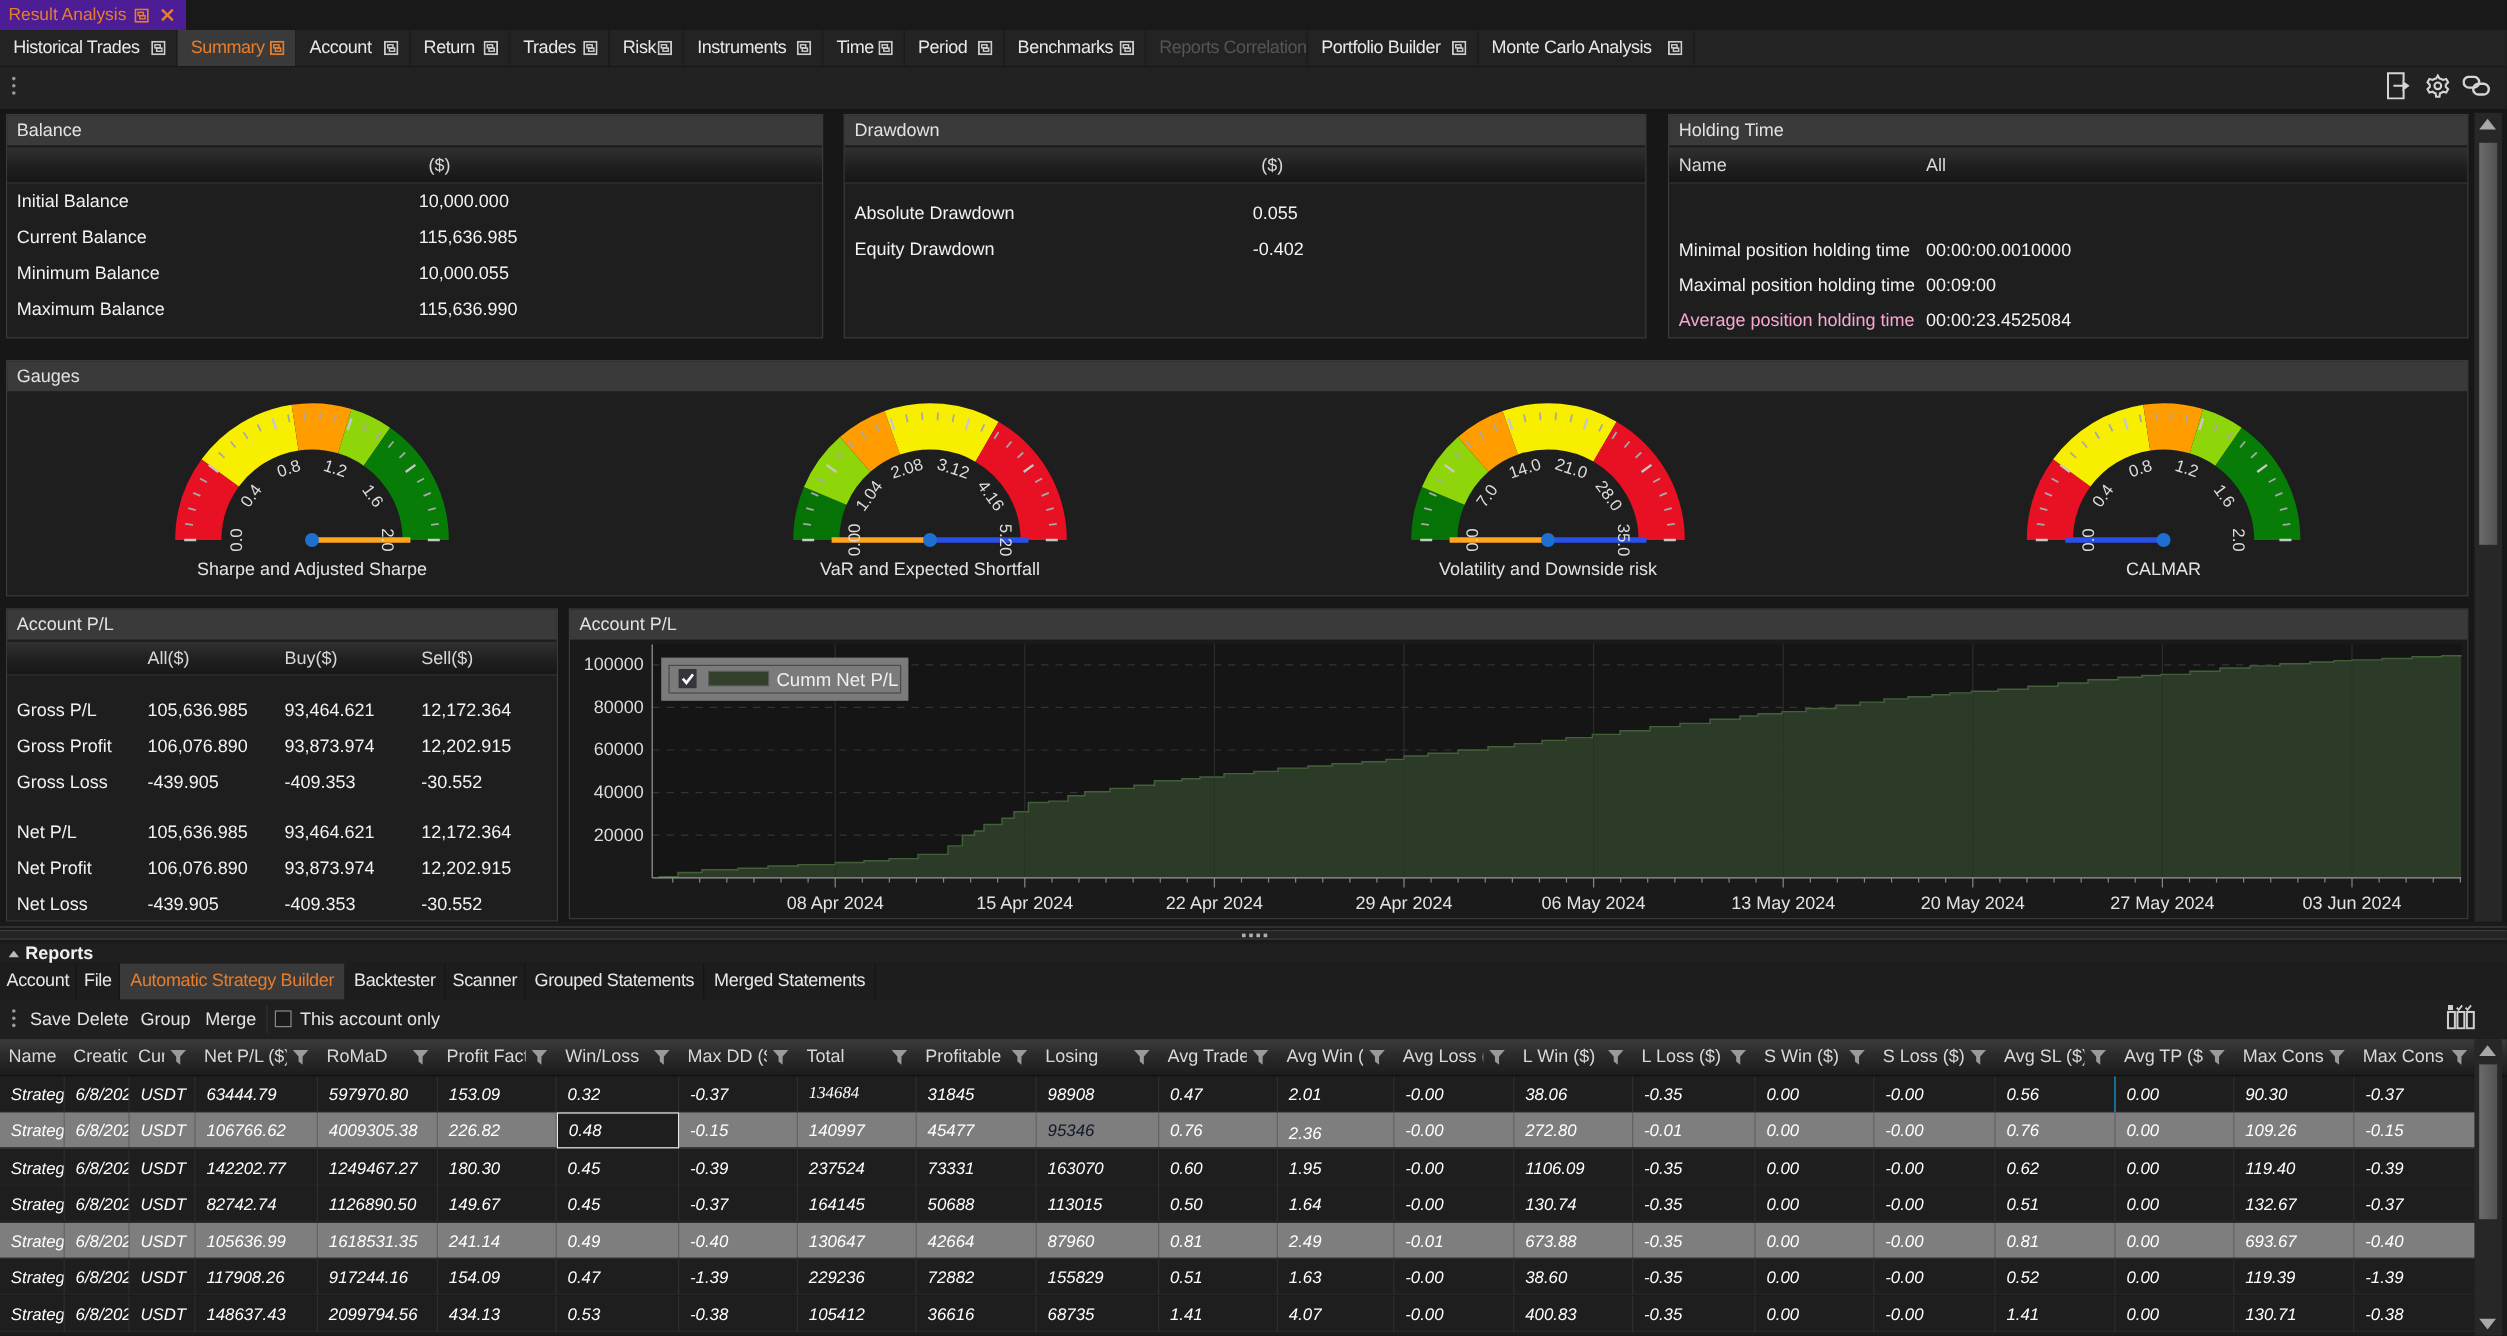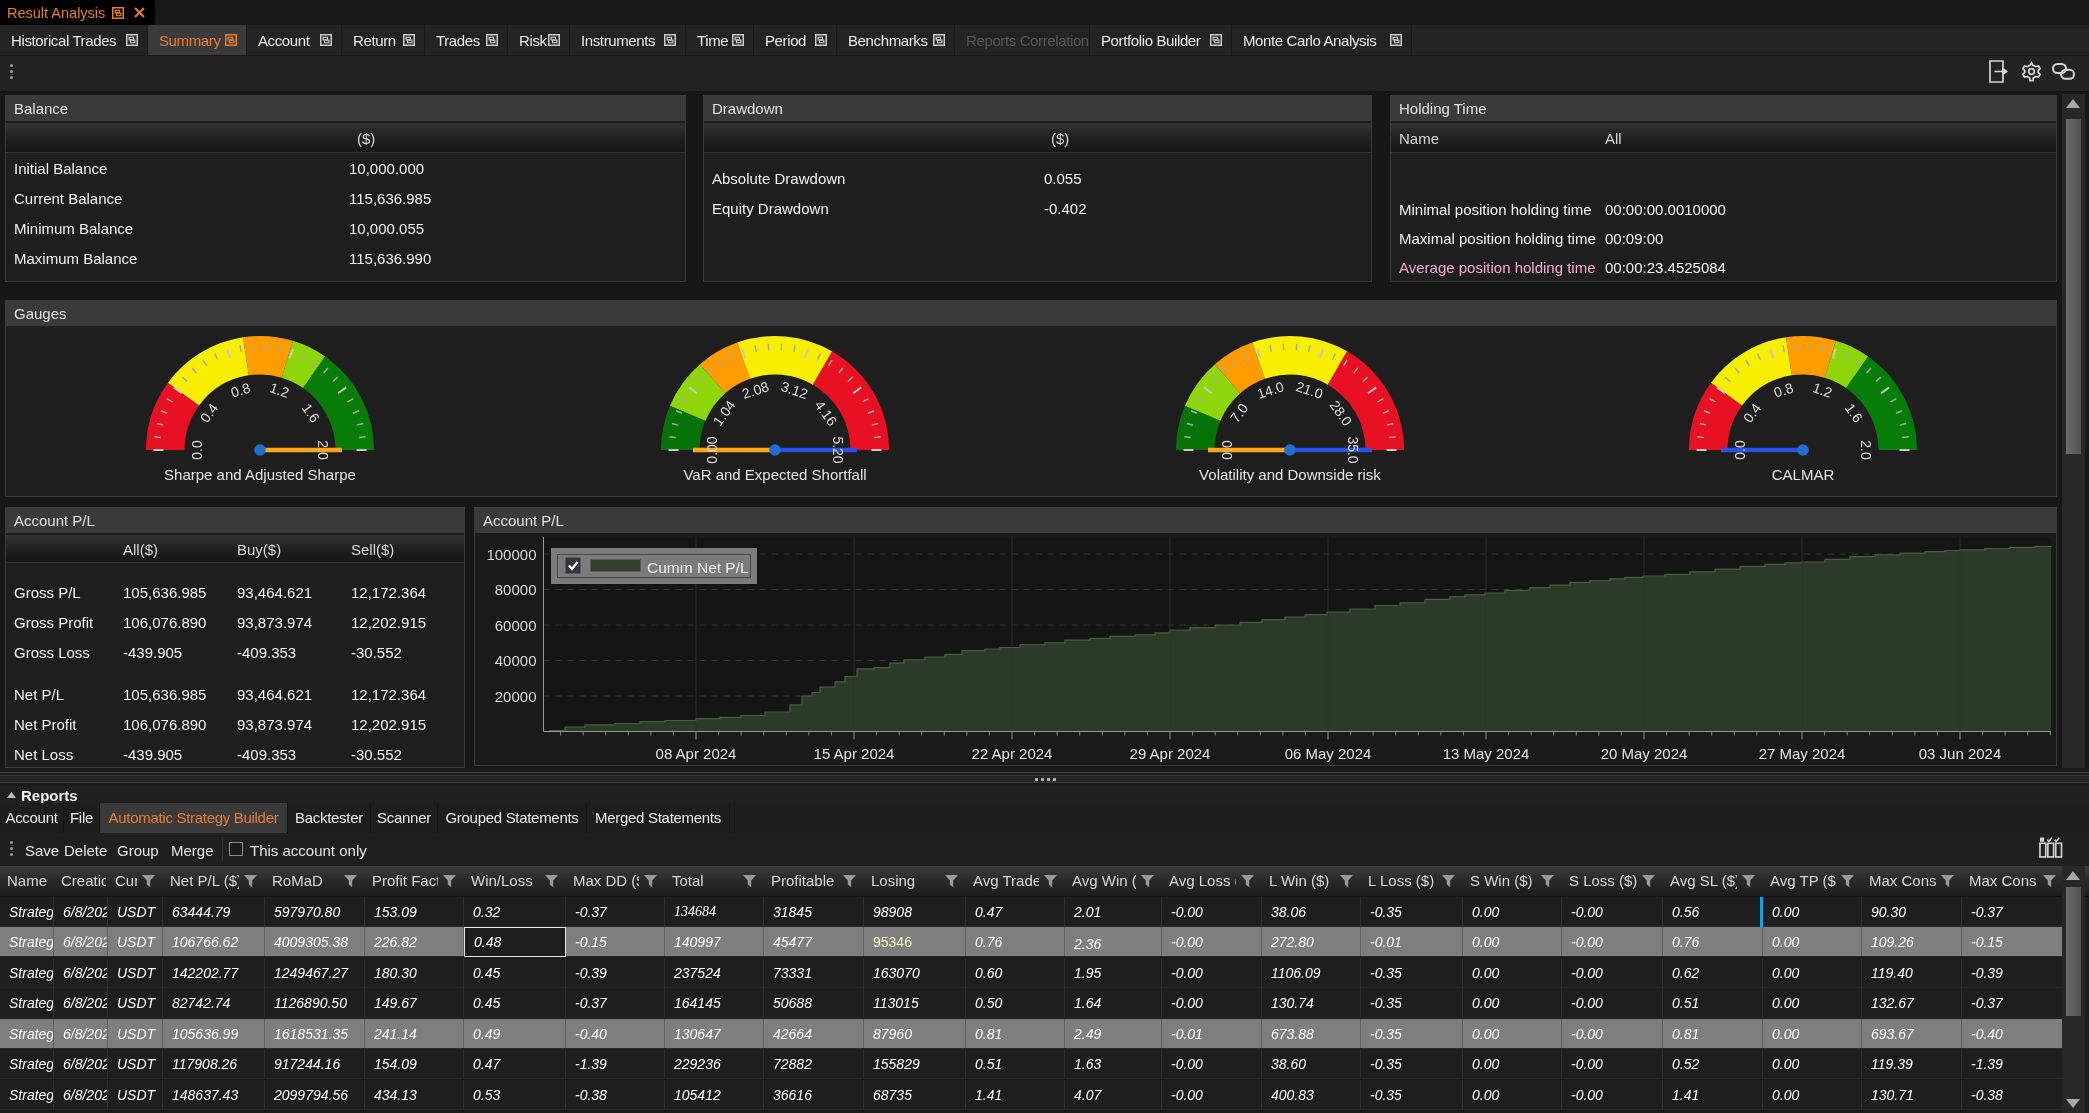--- a/index.html
+++ b/index.html
@@ -1,20 +1,20 @@
 <!DOCTYPE html>
 <html><head><meta charset="utf-8">
 <style>
 * { margin:0; padding:0; }
 body { width:2089px; height:1113px; background:#151515; font-family:"Liberation Sans", sans-serif; overflow:hidden; position:relative; }
 </style></head>
 <body>
 
 <div style="position:absolute;left:0;top:0;width:2089px;height:25px;background:#191919">
- <div style="position:absolute;left:0;top:0;width:155px;height:25px;background:#000000">
+ <div style="position:absolute;left:0;top:0;width:155px;height:25px;background:#4c1d95">
   <span style="position:absolute;left:7px;top:50%;transform:translateY(-50%);font-size:14.5px;color:#e87d2c">Result Analysis</span>
   <svg style="position:absolute;left:112px;top:7px;opacity:1.0" width="12" height="12" viewBox="0 0 12 12">
         <rect x="0.75" y="0.75" width="10.5" height="10.5" fill="none" stroke="#e87d2c" stroke-width="1.5"></rect>
         <rect x="3.1" y="3.3" width="4.4" height="2.6" fill="none" stroke="#e87d2c" stroke-width="1.2"></rect>
         <rect x="4.5" y="6.1" width="4.4" height="2.6" fill="none" stroke="#e87d2c" stroke-width="1.2"></rect>
       </svg>
   <svg style="position:absolute;left:134px;top:7px" width="11" height="11" viewBox="0 0 11 11">
         <path d="M1,1 L10,10 M10,1 L1,10" stroke="#e87d2c" stroke-width="2"></path>
       </svg>
  </div>
@@ -713,21 +713,21 @@
     </div>
     <div style="position:absolute;left:1361px;top:0;width:102px;height:29.5px;box-sizing:border-box;overflow:hidden;border-right:1px solid #2e2e2e;">
       <span style="position:absolute;left:9px;top:50%;transform:translateY(-50%);font-size:14px;font-style:italic;color:#ffffff;white-space:nowrap">-0.35</span>
     </div>
     <div style="position:absolute;left:1463px;top:0;width:99px;height:29.5px;box-sizing:border-box;overflow:hidden;border-right:1px solid #2e2e2e;">
       <span style="position:absolute;left:9px;top:50%;transform:translateY(-50%);font-size:14px;font-style:italic;color:#ffffff;white-space:nowrap">0.00</span>
     </div>
     <div style="position:absolute;left:1562px;top:0;width:101px;height:29.5px;box-sizing:border-box;overflow:hidden;border-right:1px solid #2e2e2e;">
       <span style="position:absolute;left:9px;top:50%;transform:translateY(-50%);font-size:14px;font-style:italic;color:#ffffff;white-space:nowrap">-0.00</span>
     </div>
-    <div style="position:absolute;left:1663px;top:0;width:100px;height:29.5px;box-sizing:border-box;overflow:hidden;border-right:3px solid #0ea5e9;text-align:center;">
+    <div style="position:absolute;left:1663px;top:0;width:100px;height:29.5px;box-sizing:border-box;overflow:hidden;border-right:1px solid #0ea5e9;text-align:center;">
       <span style="position:absolute;left:9px;top:50%;transform:translateY(-50%);font-size:14px;font-style:italic;color:#ffffff;white-space:nowrap">0.56</span>
     </div>
     <div style="position:absolute;left:1763px;top:0;width:99px;height:29.5px;box-sizing:border-box;overflow:hidden;border-right:1px solid #2e2e2e;">
       <span style="position:absolute;left:9px;top:50%;transform:translateY(-50%);font-size:14px;font-style:italic;color:#ffffff;white-space:nowrap">0.00</span>
     </div>
     <div style="position:absolute;left:1862px;top:0;width:100px;height:29.5px;box-sizing:border-box;overflow:hidden;border-right:1px solid #2e2e2e;">
       <span style="position:absolute;left:9px;top:50%;transform:translateY(-50%);font-size:14px;font-style:italic;color:#ffffff;white-space:nowrap">90.30</span>
     </div>
     <div style="position:absolute;left:1962px;top:0;width:102px;height:29.5px;box-sizing:border-box;overflow:hidden;border-right:1px solid #2e2e2e;">
       <span style="position:absolute;left:9px;top:50%;transform:translateY(-50%);font-size:14px;font-style:italic;color:#ffffff;white-space:nowrap">-0.37</span>
@@ -758,21 +758,21 @@
     <div style="position:absolute;left:566px;top:0;width:99px;height:29.5px;box-sizing:border-box;overflow:hidden;border-right:1px solid rgba(0,0,0,0.22);">
       <span style="position:absolute;left:9px;top:50%;transform:translateY(-50%);font-size:14px;font-style:italic;color:#ffffff;white-space:nowrap">-0.15</span>
     </div>
     <div style="position:absolute;left:665px;top:0;width:99px;height:29.5px;box-sizing:border-box;overflow:hidden;border-right:1px solid rgba(0,0,0,0.22);">
       <span style="position:absolute;left:9px;top:50%;transform:translateY(-50%);font-size:14px;font-style:italic;color:#ffffff;white-space:nowrap">140997</span>
     </div>
     <div style="position:absolute;left:764px;top:0;width:100px;height:29.5px;box-sizing:border-box;overflow:hidden;border-right:1px solid rgba(0,0,0,0.22);">
       <span style="position:absolute;left:9px;top:50%;transform:translateY(-50%);font-size:14px;font-style:italic;color:#ffffff;white-space:nowrap">45477</span>
     </div>
     <div style="position:absolute;left:864px;top:0;width:102px;height:29.5px;box-sizing:border-box;overflow:hidden;border-right:1px solid rgba(0,0,0,0.22);">
-      <span style="position:absolute;left:9px;top:50%;transform:translateY(-50%);font-size:14px;color:#fef9c3;white-space:nowrap">95346</span>
+      <span style="position:absolute;left:9px;top:50%;transform:translateY(-50%);font-size:14px;font-style:italic;color:#0f172a;white-space:nowrap">95346</span>
     </div>
     <div style="position:absolute;left:966px;top:0;width:99px;height:29.5px;box-sizing:border-box;overflow:hidden;border-right:1px solid rgba(0,0,0,0.22);">
       <span style="position:absolute;left:9px;top:50%;transform:translateY(-50%);font-size:14px;font-style:italic;color:#ffffff;white-space:nowrap">0.76</span>
     </div>
     <div style="position:absolute;left:1065px;top:0;width:97px;height:33px;box-sizing:border-box;overflow:hidden;border-right:1px solid rgba(0,0,0,0.22);">
       <span style="position:absolute;left:9px;top:50%;transform:translateY(-50%);font-size:14px;font-style:italic;color:#ffffff;white-space:nowrap">2.36</span>
     </div>
     <div style="position:absolute;left:1162px;top:0;width:100px;height:29.5px;box-sizing:border-box;overflow:hidden;border-right:1px solid rgba(0,0,0,0.22);">
       <span style="position:absolute;left:9px;top:50%;transform:translateY(-50%);font-size:14px;font-style:italic;color:#ffffff;white-space:nowrap">-0.00</span>
     </div>

